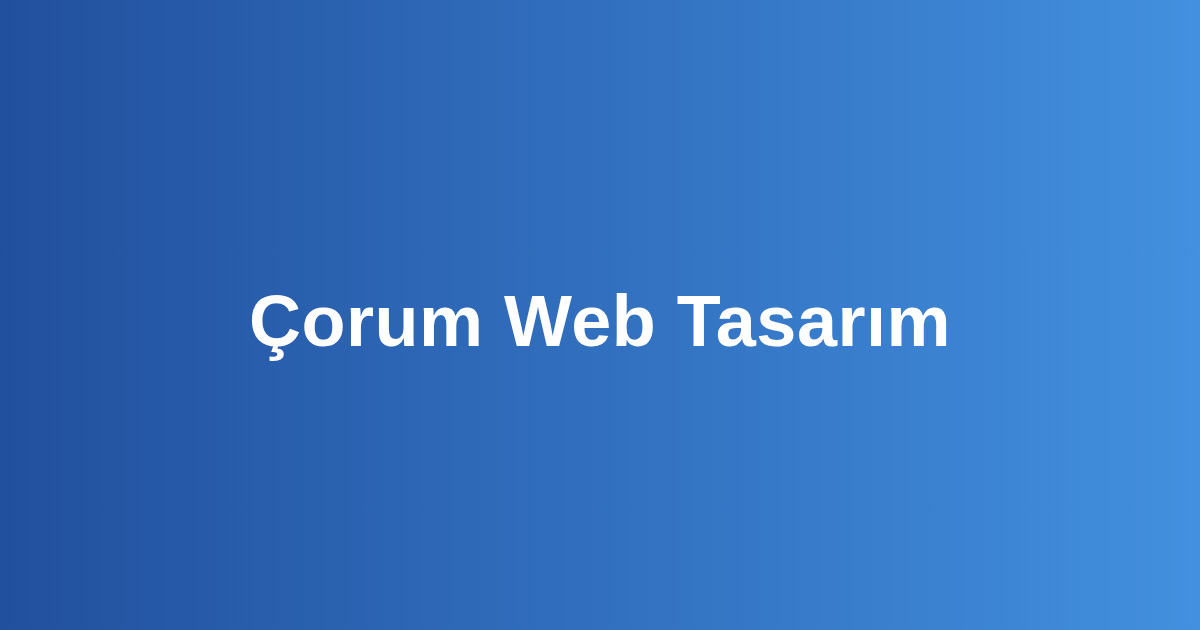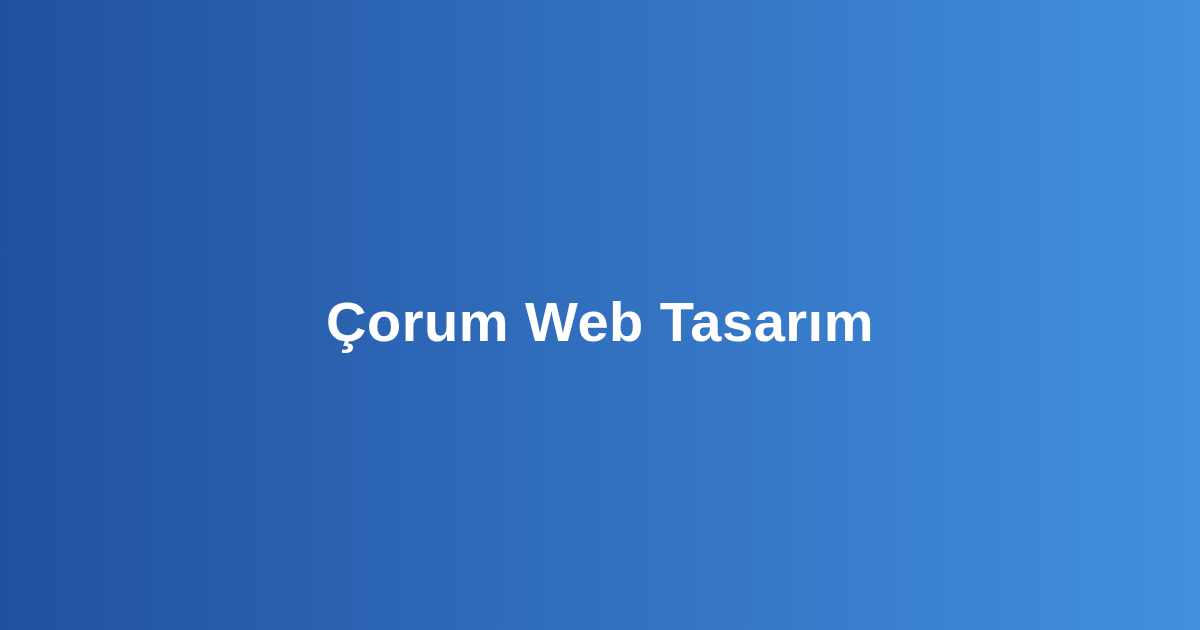--- a/index.html
+++ b/index.html
@@ -37,21 +37,21 @@
     box-sizing: border-box;
     text-align: center;
     
     transform: translateY(7px);
   }
 
   .headline {
     margin: 4px;
     font-family: "Liberation Sans", sans-serif;
     font-weight: 700;
-    font-size: 56px;
+    font-size: 72px;
     line-height: 1.1;
     color: #FFFFFF;
     letter-spacing: 0.5px;
     white-space: nowrap;
   }
 </style>
 </head>
 <body>
 
 <div class="banner" style="background-image: linear-gradient(90deg, rgb(33, 80, 158) 0%, rgb(66, 144, 223) 100%); background-color: rgb(33, 80, 158);">

